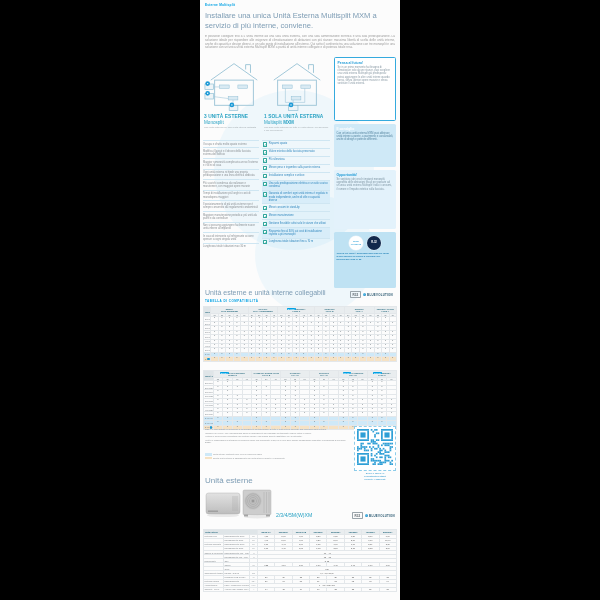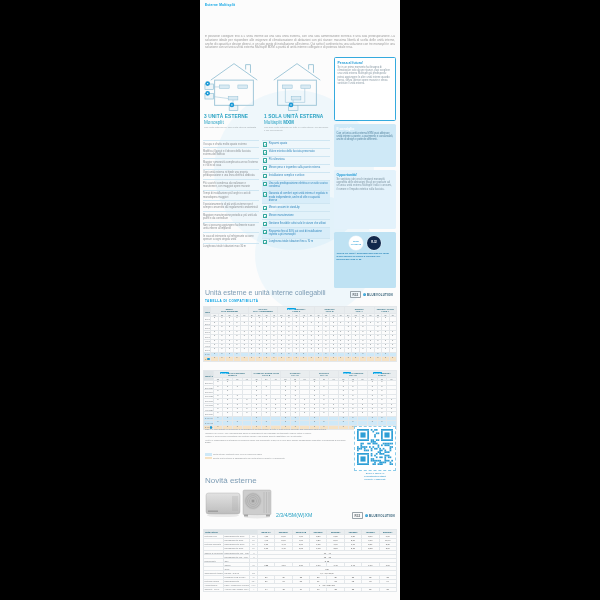--- a/index.html
+++ b/index.html
@@ -78,20 +78,21 @@
 </head>
 <body>
 
 <div id="canvas">
   <div id="page">
 
     <div class="wm" style="left:14px;top:90px;width:160px;height:160px;"></div>
     <div class="wm" style="left:55px;top:195px;width:120px;height:120px;"></div>
 
     <div class="abs eyebrow" style="left:5px;top:3px;">Esterne Multisplit</div>
+    <div class="abs title" style="left:5px;top:11px;width:192px;">Installare una unica Unità Esterna Multisplit MXM a servizio di più interne, conviene.</div>
     <div class="abs intro" style="left:5px;top:35px;width:190px;height:19px;overflow:hidden;">È possibile collegare fino a 5 unità interne ad una sola unità esterna, con una sola alimentazione elettrica e una sola predisposizione. La soluzione ideale per rispondere alle esigenze di climatizzazione di abitazioni con più stanze: massima libertà di scelta delle unità interne, anche di capacità e design diversi, e un solo punto di installazione all'esterno. Qui sotto il confronto tra una soluzione con tre monosplit e una soluzione con un'unica unità esterna Multisplit MXM a parità di unità interne collegate e di potenza totale resa.</div>
 
     <div class="abs" style="left:3px;top:55px;width:62px;height:58px;">
       <svg width="62" height="58" viewBox="0 0 64 58">
         <path d="M8 25 L32 8 L56 25" fill="none" stroke="#9fc6d8" stroke-width="1"></path>
         <path d="M44 14 v-5 h5 v8.5" fill="none" stroke="#9fc6d8" stroke-width="1"></path>
         <rect x="12" y="25" width="40" height="26" fill="none" stroke="#9fc6d8" stroke-width="1"></rect>
         <rect x="17" y="30" width="10" height="3.5" fill="#d9eaf3" stroke="#8fbdd4" stroke-width=".5"></rect>
         <rect x="36" y="30" width="10" height="3.5" fill="#d9eaf3" stroke="#8fbdd4" stroke-width=".5"></rect>
         <rect x="26" y="42" width="10" height="3.5" fill="#d9eaf3" stroke="#8fbdd4" stroke-width=".5"></rect>
@@ -1002,21 +1003,21 @@
             <rect x="6" y="15" width="1" height="5" fill="#2f9fd6"></rect>
             <rect x="2" y="16" width="3" height="3" fill="#2f9fd6"></rect>
           </svg></div>
       <div class="qrcap" id="qrcap">
           <div>Scopri le Tabelle di</div>
           <div>Compatibilità Multisplit</div>
           <div>complete e aggiornate</div>
         </div>
     </div>
 
-    <div class="abs sec-h" style="left:5px;top:476px;font-size:8px;">Novità esterne</div>
+    <div class="abs sec-h" style="left:5px;top:476px;font-size:8px;">Unità esterne</div>
 
     <div class="abs" style="left:5px;top:490px;">
       <svg width="36" height="28" viewBox="0 0 36 28">
         <defs>
             <linearGradient id="g1" x1="0" y1="0" x2="0" y2="1">
               <stop offset="0" stop-color="#e2e2e2"></stop>
               <stop offset="1" stop-color="#bdbdbd"></stop>
             </linearGradient>
           </defs>
         <ellipse cx="18" cy="25.5" rx="16" ry="1.6" fill="#e9e9e9"></ellipse>

